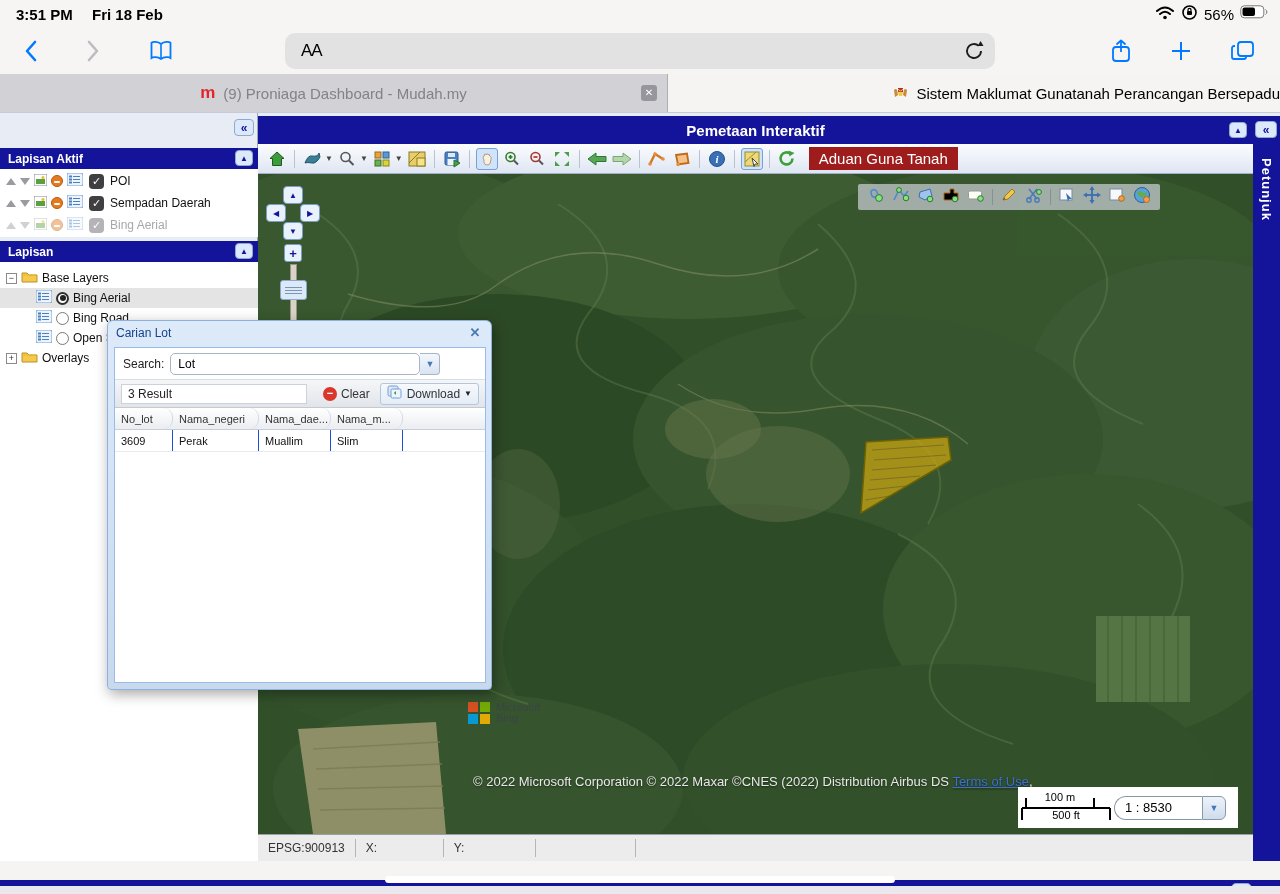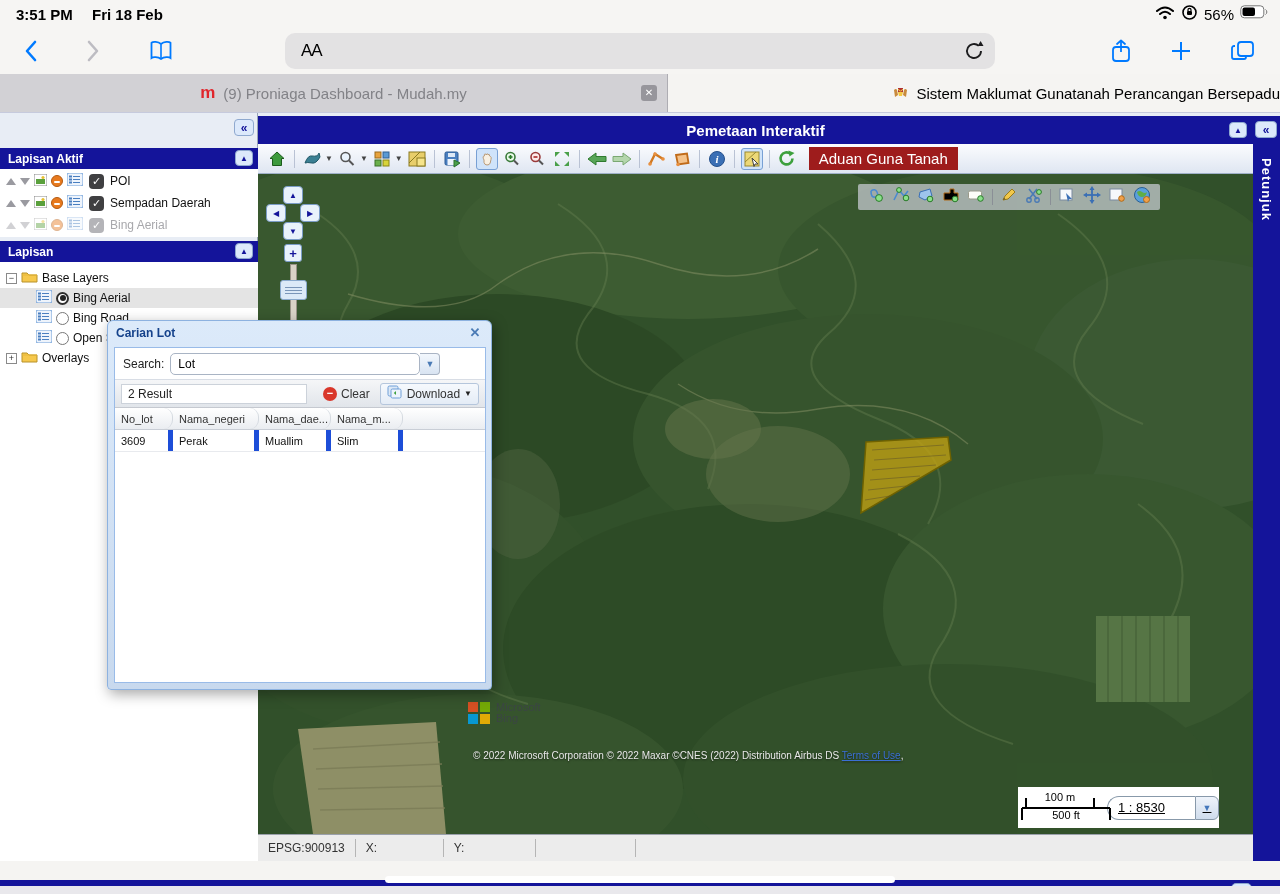--- a/index.html
+++ b/index.html
@@ -82,23 +82,23 @@
 
   
   .draw-toolbar { position:absolute; left:600px; top:10px; height:26px; background:rgba(198,202,208,.75); border-radius:2px; display:flex; align-items:center; gap:7px; padding:0 9px; }
   .dsep { width:1px; height:16px; background:#8a8f96; }
 
   
   .bing-logo { position:absolute; left:210px; top:528px; display:flex; gap:6px; opacity:.85; }
   .bing-squares { display:grid; grid-template-columns:10px 10px; grid-template-rows:10px 10px; gap:2px; }
   .bing-squares i { display:block; }
   .bing-text { font-size:11px; color:#3c4248; line-height:11px; }
-  .attrib { position:absolute; left:215px; top:576px; white-space:nowrap; font-size:10px; color:#e8e8e8; text-shadow:0 1px 2px rgba(0,0,0,.55);text-align:center; }
+  .attrib { position:absolute; left:215px; top:600px; white-space:nowrap; font-size:13px; color:#e8e8e8; text-shadow:0 1px 2px rgba(0,0,0,.55);text-align:center; }
   .attrib a { color:#3b6fd4; text-decoration:underline; }
-  .scale-panel { position:absolute; left:760px; top:613px; width:201px; height:41px; background:#fff; display:flex; align-items:center;text-decoration:underline; }
+  .scale-panel { position:absolute; left:760px; top:613px; width:220px; height:41px; background:#fff; display:flex; align-items:center; }
   .scalebar { position:relative; width:96px; height:36px; }
   .scalebar .m-lbl { position:absolute; left:0; top:1px; width:84px; text-align:center; font-size:11px; color:#000; }
   .scalebar .f-lbl { position:absolute; left:0; top:19px; width:96px; text-align:center; font-size:11px; color:#000; }
   .scale-combo { display:flex; align-items:center; }
   .scale-input { width:88px; height:24px; border:1px solid #8899aa; border-right:none; border-radius:12px 0 0 12px; background:#fff; font-size:13px; color:#000; display:flex; align-items:center; padding-left:10px; }
   .scale-dd { width:24px; height:24px; border:1px solid #8899aa; border-radius:0 6px 6px 0; background:linear-gradient(#eef3fa,#cfdcec); color:#4477bb; font-size:9px; display:flex; align-items:center; justify-content:center; }
 
   .map-status { position:absolute; left:258px; top:721px; width:995px; height:27px; background:#ececec; border-top:1px solid #9aa0aa; display:flex; align-items:center; font-size:12px; color:#333; }
   .map-status span { padding:0 10px; height:18px; line-height:18px; border-right:1px solid #b5b5b5; }
   .map-status span.blank { width:100px; }
@@ -111,37 +111,37 @@
   
   .bottom-bar { position:absolute; left:0; top:880px; width:1280px; height:26px; background:#14149a; color:#fff; font-size:12px; font-weight:bold; display:flex; align-items:center; padding-left:10px; }
   .bottom-bar .btn-collapse { position:absolute; right:28px; top:3px; width:21px; height:20px; border-radius:5px; }
   .chev-up { display:inline-block; transform:rotate(90deg); font-size:13px; }
   .bottom-strip { position:absolute; left:0; top:886px; width:1280px; height:8px; background:#e9e8ec; }
   .home-ind { position:absolute; left:385px; top:876px; width:510px; height:7px; border-radius:4px; background:#fff; z-index:60; }
 
   
   .dialog { position:absolute; left:107px; top:320px; width:385px; height:370px; background:linear-gradient(#dceafa,#c8d9ee); border:1px solid #8db2e0; border-radius:6px 6px 4px 4px; box-shadow:2px 4px 14px rgba(0,0,0,.35); z-index:50; }
   .dlg-hdr { height:24px; display:flex; align-items:center; padding:0 8px; }
-  .dlg-title { font-size:12px; font-weight:bold; color:#15428b; }
+  .dlg-title { font-size:12px; font-weight:normal; color:#15428b; }
   .dlg-close { position:absolute; right:8px; top:4px; width:16px; height:16px; color:#4a7ab5; font-size:13px; font-weight:bold; text-align:center; line-height:16px; }
   .dlg-body { position:absolute; left:6px; top:26px; width:372px; height:336px; background:#fff; border:1px solid #99bbe8; }
   .search-row { height:32px; display:flex; align-items:center; padding-left:8px; border-bottom:1px solid #d8dde5; }
   .search-lbl { font-size:12px; color:#222; margin-right:6px; }
   .search-input { width:250px; height:22px; border:1px solid #a9b4c4; border-radius:5px; font-size:12px; color:#000; display:flex; align-items:center; padding-left:7px; background:#fff; }
   .search-dd { width:20px; height:22px; border:1px solid #a9b4c4; border-left:none; border-radius:0 4px 4px 0; background:linear-gradient(#f2f7fd,#d9e4f2); color:#4a7ab5; font-size:9px; display:flex; align-items:center; justify-content:center; }
   .result-row { height:28px; background:linear-gradient(#f5f6f8,#e1e5ea); border-bottom:1px solid #c5c9d0; display:flex; align-items:center; padding:0 6px; }
   .result-box { width:218px; height:20px; background:#fff; border:1px solid #ccd2da; font-size:12px; color:#222; display:flex; align-items:center; padding-left:6px; }
   .clear-btn { display:flex; align-items:center; gap:4px; font-size:12px; color:#333; margin-left:16px; }
   .clear-ic { width:14px; height:14px; border-radius:50%; background:#d9372b; color:#fff; font-size:11px; line-height:13px; text-align:center; font-weight:bold; }
   .dl-btn { display:flex; align-items:center; gap:4px; font-size:12px; color:#333; margin-left:10px; background:linear-gradient(#f6f9fd,#e4ecf6); border:1px solid #b5c6dc; border-radius:3px; height:22px; padding:0 6px; }
   .dl-caret { font-size:8px; color:#222; }
   .grid-hdr { display:flex; height:22px; background:linear-gradient(#ffffff,#eaedf1); border-bottom:1px solid #c9ced6; font-size:11px; color:#333; }
   .grid-hdr span { display:flex; align-items:center; padding-left:6px; border-right:1px solid #d5dae0;border-radius:9px; }
   .grid-row { display:flex; height:22px; font-size:11px; color:#111; border-bottom:1px solid #e8eaee; }
-  .grid-row span { display:flex; align-items:center; padding-left:6px; border-right:5px solid #1d4ed8; }
+  .grid-row span { display:flex; align-items:center; padding-left:6px; border-right:1px solid #1d4ed8; }
   .c0 { width:58px; } .c1 { width:86px; } .c2 { width:72px; } .c3 { width:72px; } .c4 { flex:1; border-right:none !important; }
 </style>
 </head>
 <body>
 
 <div class="screen">
 
   <div class="ios-status">
     <span class="time">3:51 PM</span>
     <span class="date">Fri 18 Feb</span>
@@ -690,21 +690,21 @@
       <span class="dlg-title">Carian Lot</span>
       <span class="dlg-close">✕</span>
     </div>
     <div class="dlg-body">
       <div class="search-row">
         <span class="search-lbl">Search:</span>
         <span class="search-input">Lot</span>
         <span class="search-dd">▼</span>
       </div>
       <div class="result-row">
-        <span class="result-box">2 Result</span>
+        <span class="result-box">3 Result</span>
         <span class="clear-btn">
           <span class="clear-ic">−</span>
           <span>Clear</span>
         </span>
         <span class="dl-btn">
           <span><svg width="16" height="14">
                 <rect x="1" y="1" width="10" height="10" rx="1.5" fill="#dce8f6" stroke="#6f9fd8"></rect>
                 <rect x="4" y="4" width="10" height="9" rx="1.5" fill="#eef4fc" stroke="#6f9fd8"></rect>
                 <polygon points="9,6 9,10 6.8,8" fill="#3da03d"></polygon>
               </svg></span>

